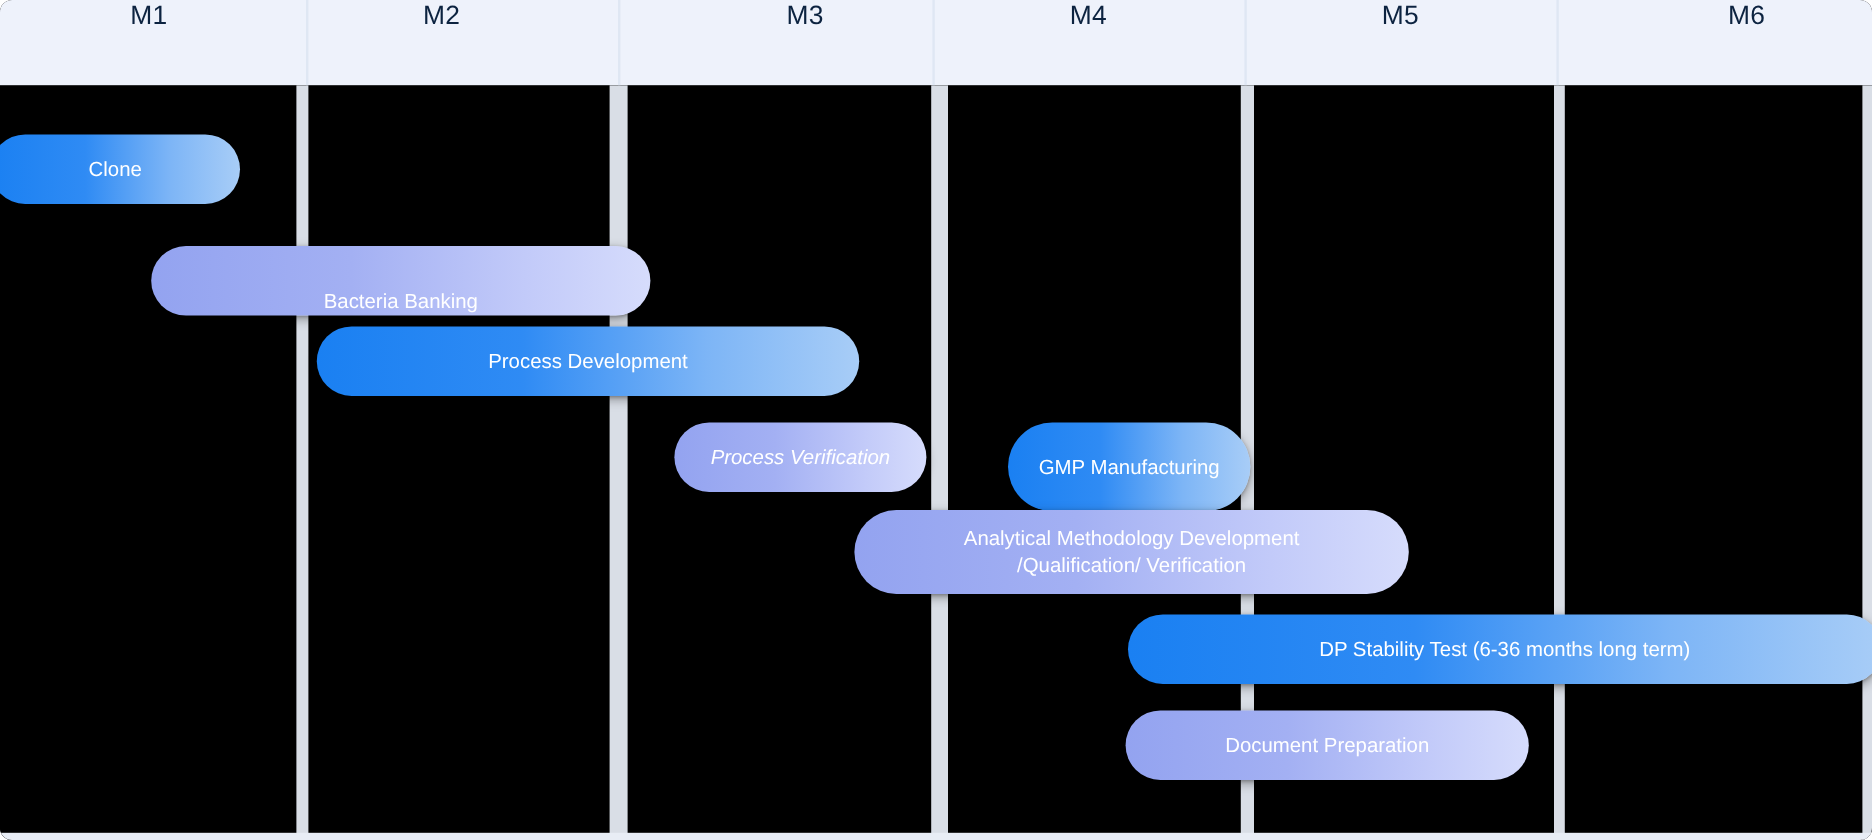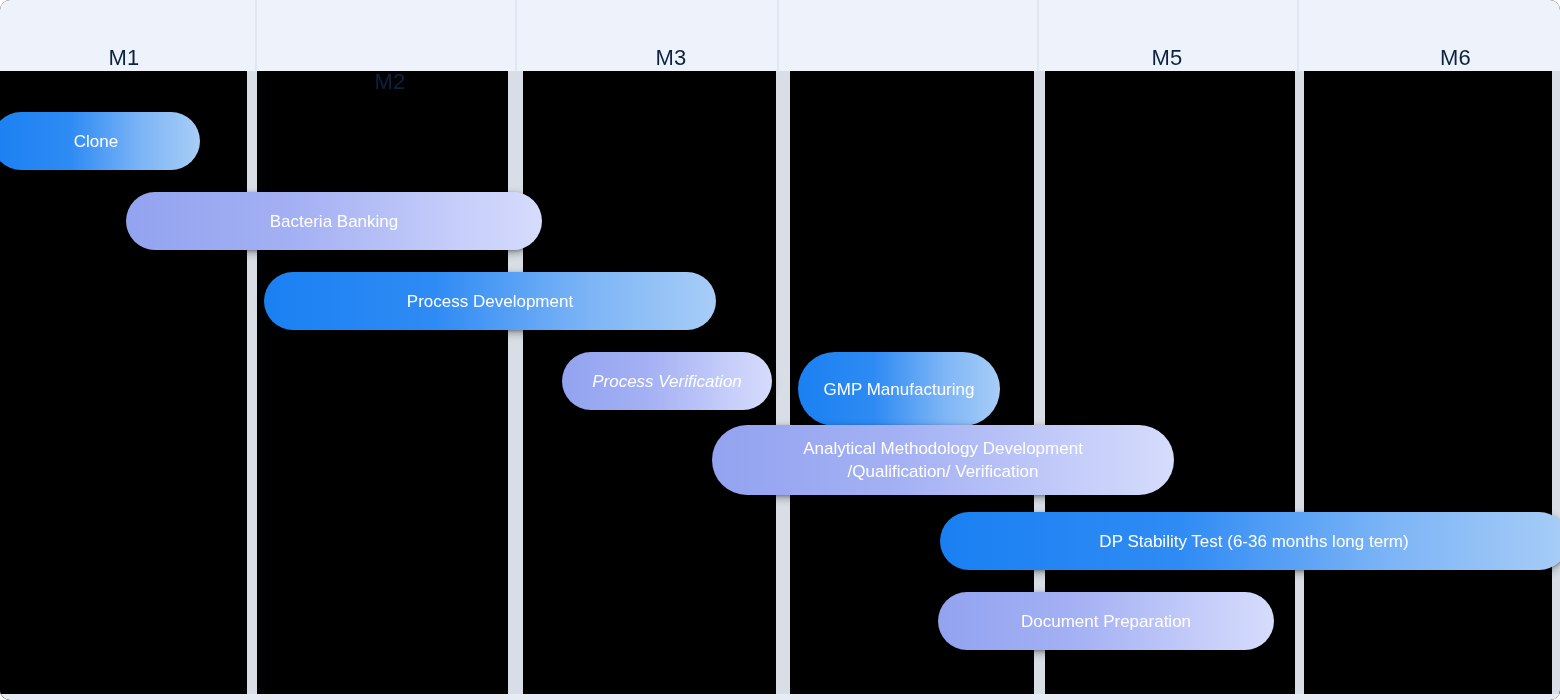--- a/index.html
+++ b/index.html
@@ -24,21 +24,21 @@
     width: 1560px;
     height: 71px;
     background: #eef2fb;
     z-index: 5;
   }
   .hdr-cell {
     position: absolute;
     top: 0;
     height: 71px;
     display: flex;
-    align-items: flex-end;
+    align-items: flex-start;
     justify-content: center;
     color: #0c2340;
     font-size: 22px;
     font-weight: 400;
     letter-spacing: 0.2px;
   }
   .hdr-sep {
     position: absolute;
     top: 0;
     width: 2px;
@@ -102,30 +102,33 @@
 <body>
 
 <div id="root">
 
   <div id="header">
     <div class="hdr-cell" style="left:0px; width:248px;">
       <span>M1</span>
     </div>
     <div class="hdr-sep" style="left:255px;"></div>
 
-    <div class="hdr-cell" style="left:262px; width:256px;margin-top:24px;">
+    <div class="hdr-cell" style="left:240px; width:256px;">
       <span>M2</span>
     </div>
     <div class="hdr-sep" style="left:515px;"></div>
 
     <div class="hdr-cell" style="left:517px; width:258px;padding-left:25px;">
       <span>M3</span>
     </div>
     <div class="hdr-sep" style="left:777px;"></div>
 
+    <div class="hdr-cell" style="left:779px; width:256px;">
+      <span>M4</span>
+    </div>
     <div class="hdr-sep" style="left:1037px;"></div>
 
     <div class="hdr-cell" style="left:1039px; width:256px;">
       <span>M5</span>
     </div>
     <div class="hdr-sep" style="left:1297px;"></div>
 
     <div class="hdr-cell" style="left:1299px; width:261px;padding-left:26px;">
       <span>M6</span>
     </div>
@@ -136,33 +139,33 @@
     <div class="col-divider" style="left:247px; width:10px;"></div>
     <div class="col-divider" style="left:508px; width:15px;"></div>
     <div class="col-divider" style="left:776px; width:14px;"></div>
     <div class="col-divider" style="left:1034px; width:11px;"></div>
     <div class="col-divider" style="left:1295px; width:9px;"></div>
 
     <div class="bar blue" style="left:-8px; top:41px; width:208px; height:58px;">
       <span>Clone</span>
     </div>
 
-    <div class="bar purple" style="left:126px; top:121px; width:416px; height:58px;">
+    <div class="bar purple" style="left:126px; top:134px; width:416px; height:58px;align-items:flex-end;">
       <span>Bacteria Banking</span>
     </div>
 
     <div class="bar blue" style="left:264px; top:201px; width:452px; height:58px;">
       <span>Process Development</span>
     </div>
 
     <div class="bar purple" style="left:562px; top:281px; width:210px; height:58px;font-style:italic;">
       <span>Process Verification</span>
     </div>
 
-    <div class="bar blue" style="left:798px; top:281px; width:202px; height:74px;">
+    <div class="bar blue" style="left:840px; top:281px; width:202px; height:74px;">
       <span>GMP Manufacturing</span>
     </div>
 
     <div class="bar purple" style="left:712px; top:354px; width:462px; height:70px;">
       <span>Analytical Methodology Development
 /Qualification/ Verification</span>
     </div>
 
     <div class="bar blue" style="left:940px; top:441px; width:628px; height:58px;">
       <span>DP Stability Test (6-36 months long term)</span>

